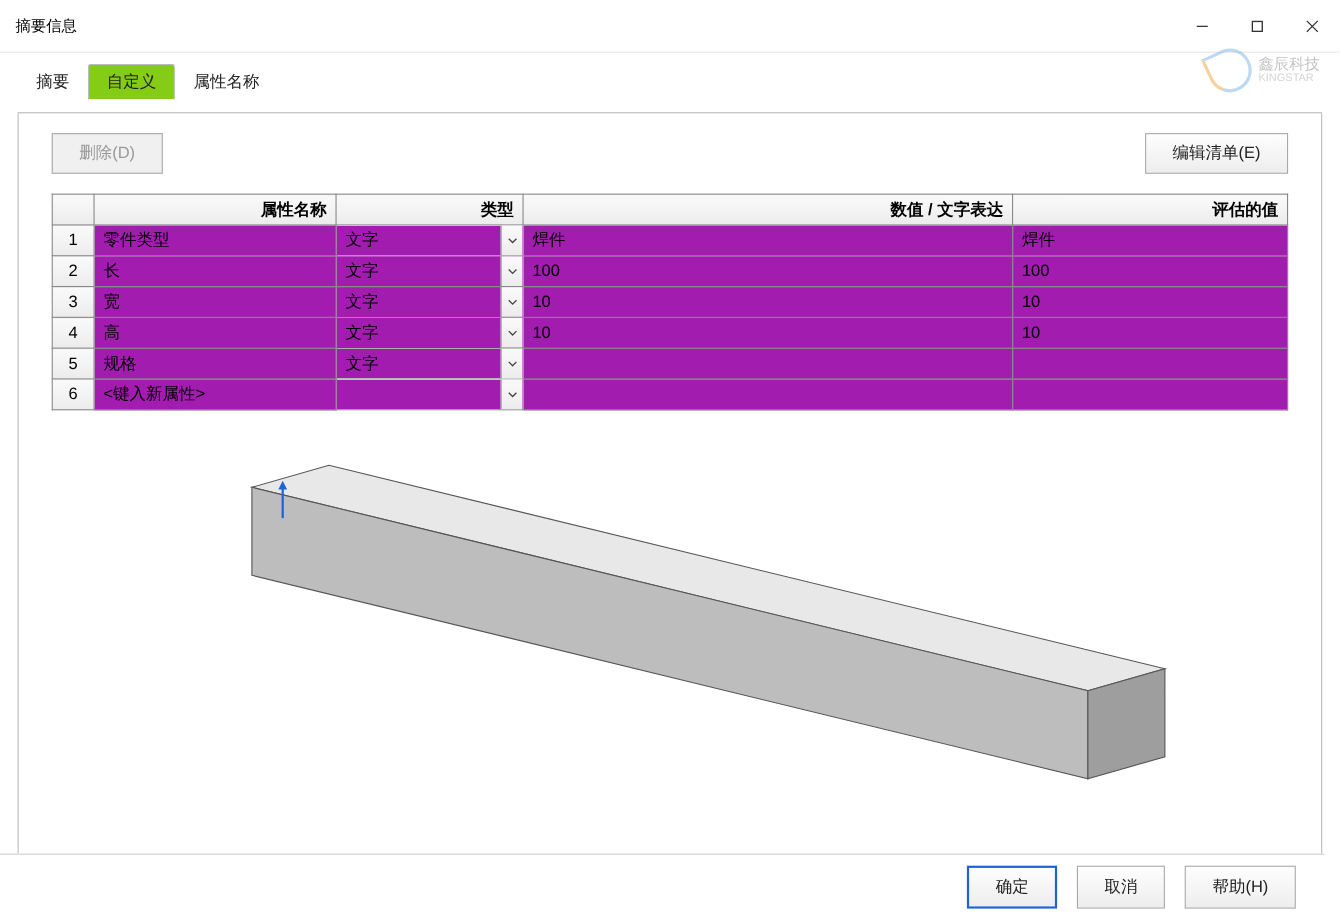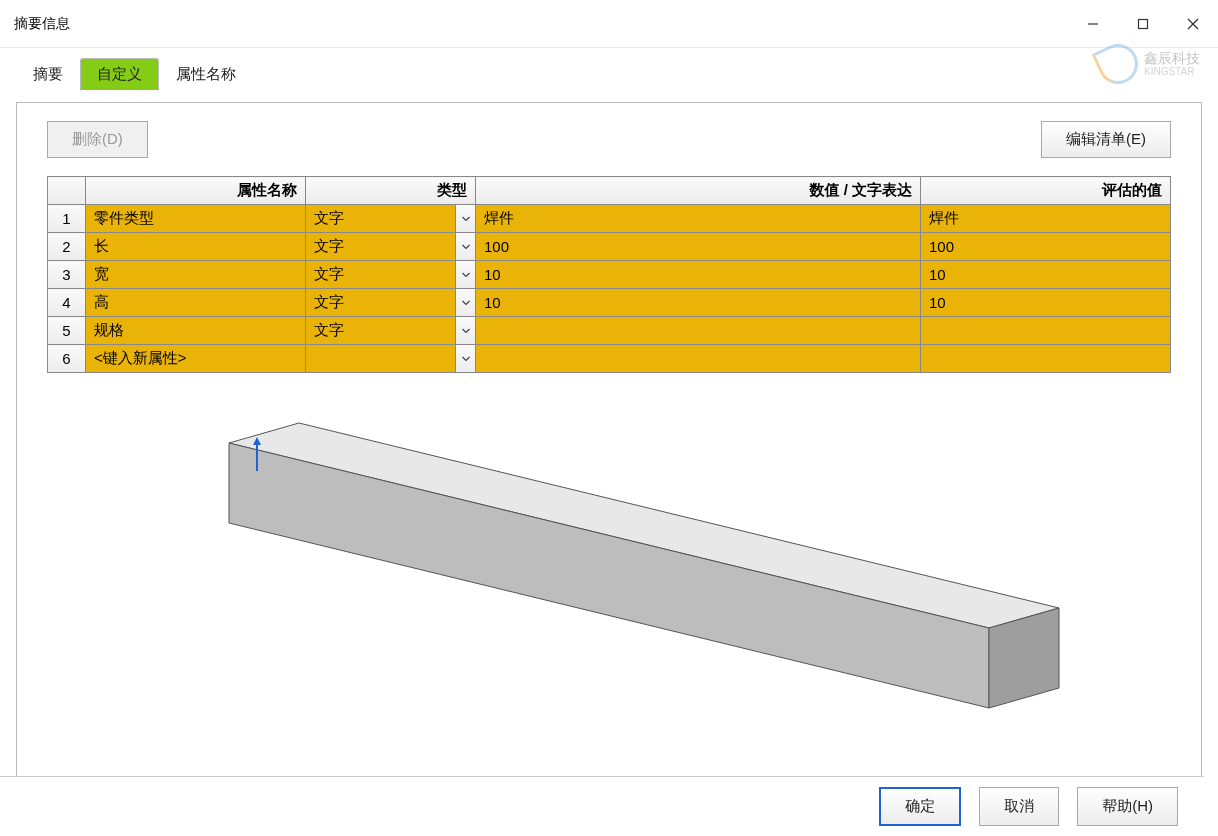--- a/index.html
+++ b/index.html
@@ -104,21 +104,21 @@
       border-collapse: collapse;
       width: 100%;
       table-layout: fixed;
     }
     .prop-table th, .prop-table td {
       border: 1px solid #888;
       font-size: 15px;
       padding: 3px 8px;
       text-align: left;
       height: 28px;
-      background: #eab308;
+      background: #a21caf;
     }
     .prop-table th {
       background: linear-gradient(#fafafa,#ececec);
       text-align: right;
       font-weight: bold;
     }
     .prop-table .corner-cell {
       width: 38px;
     }
     .row-head {

